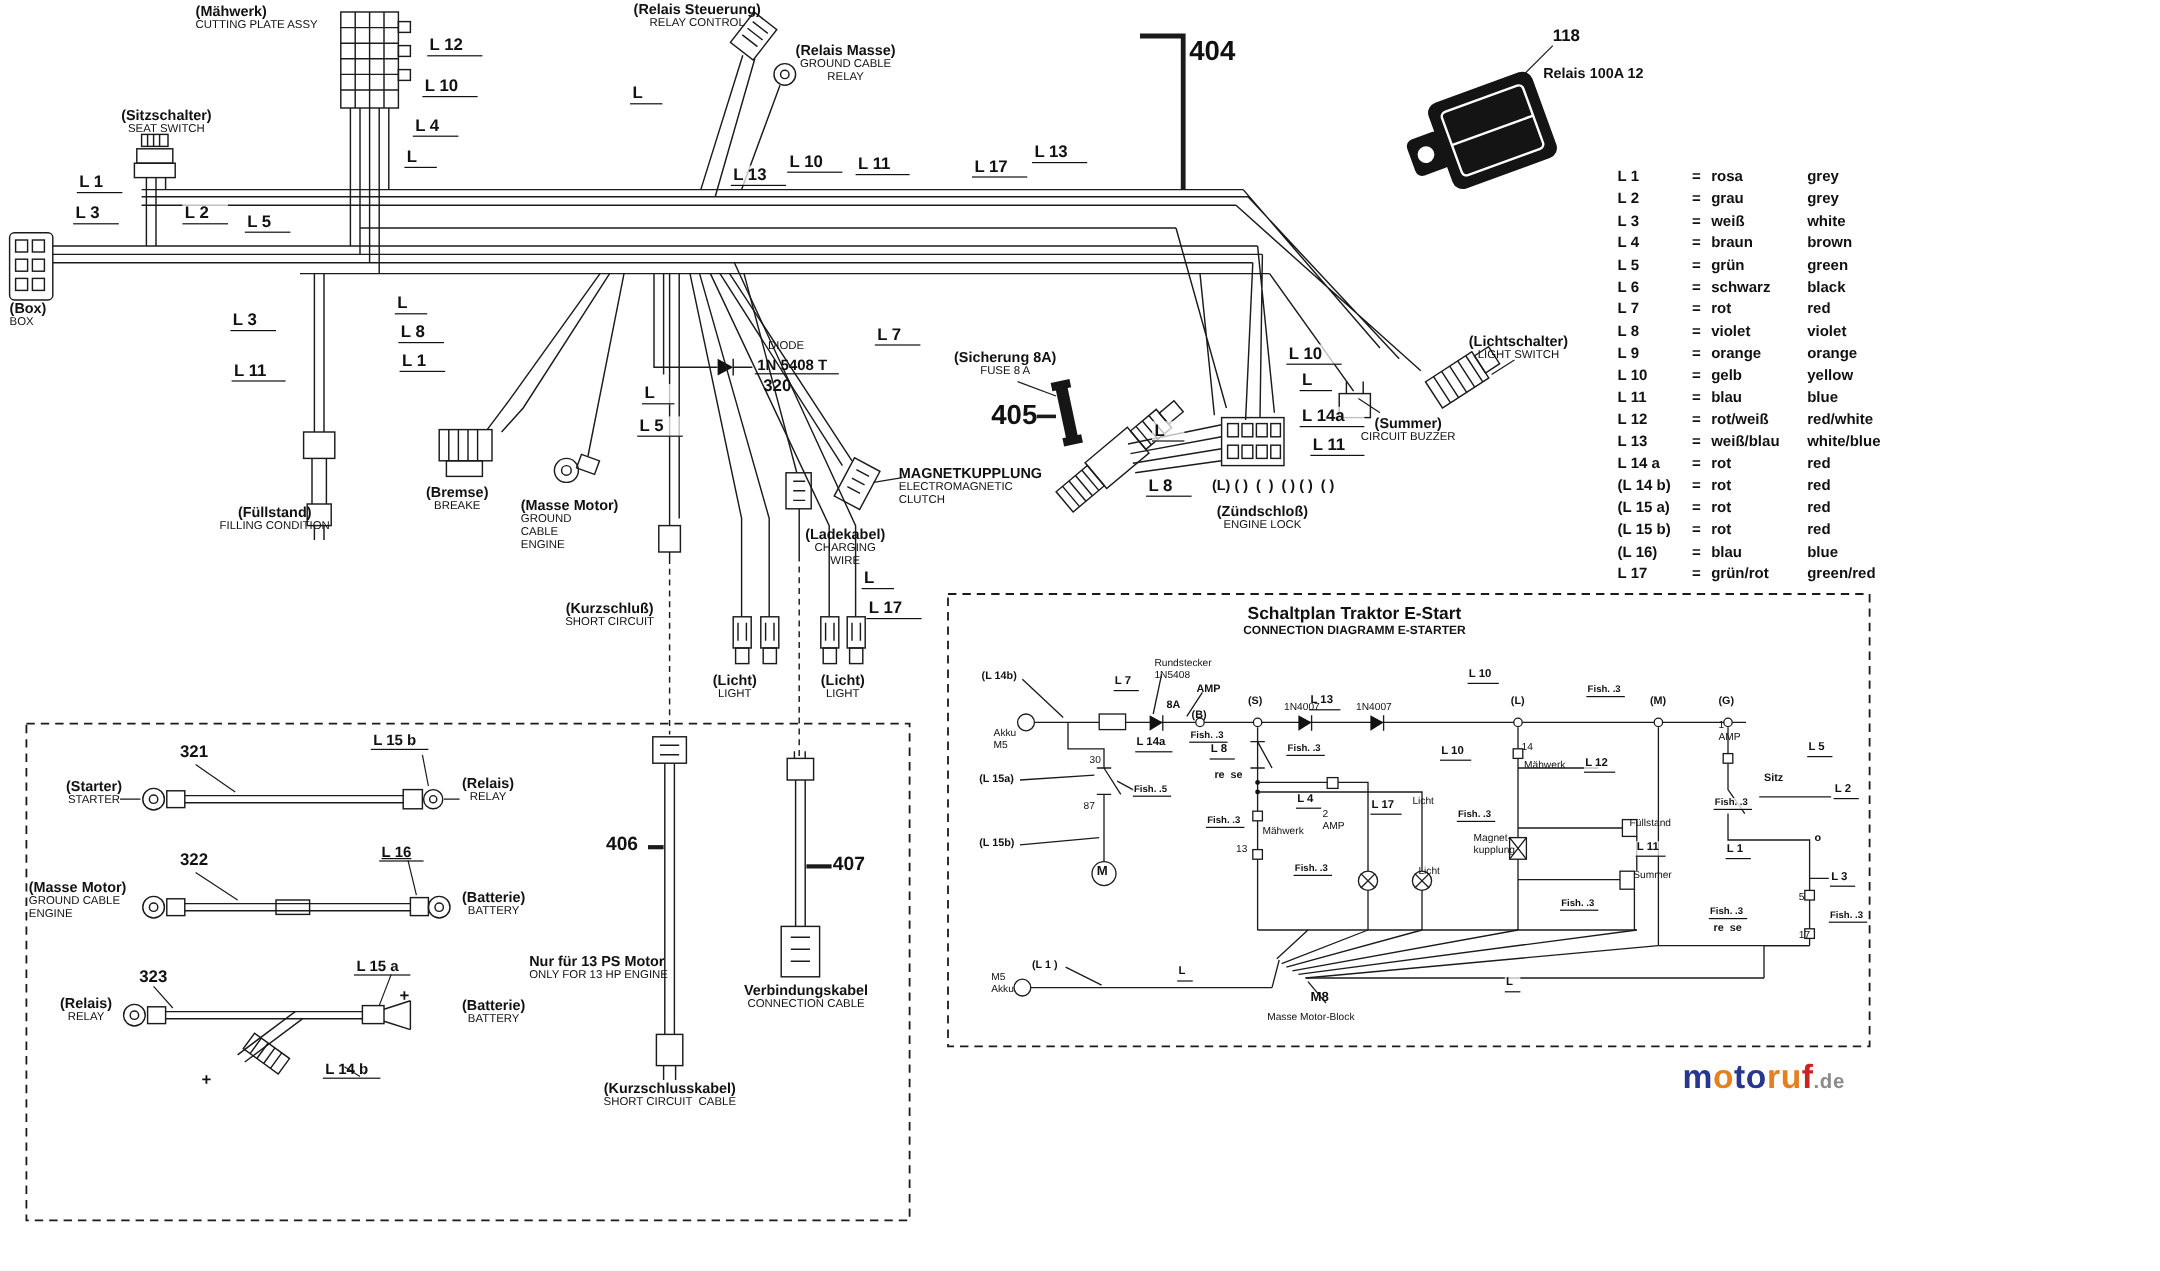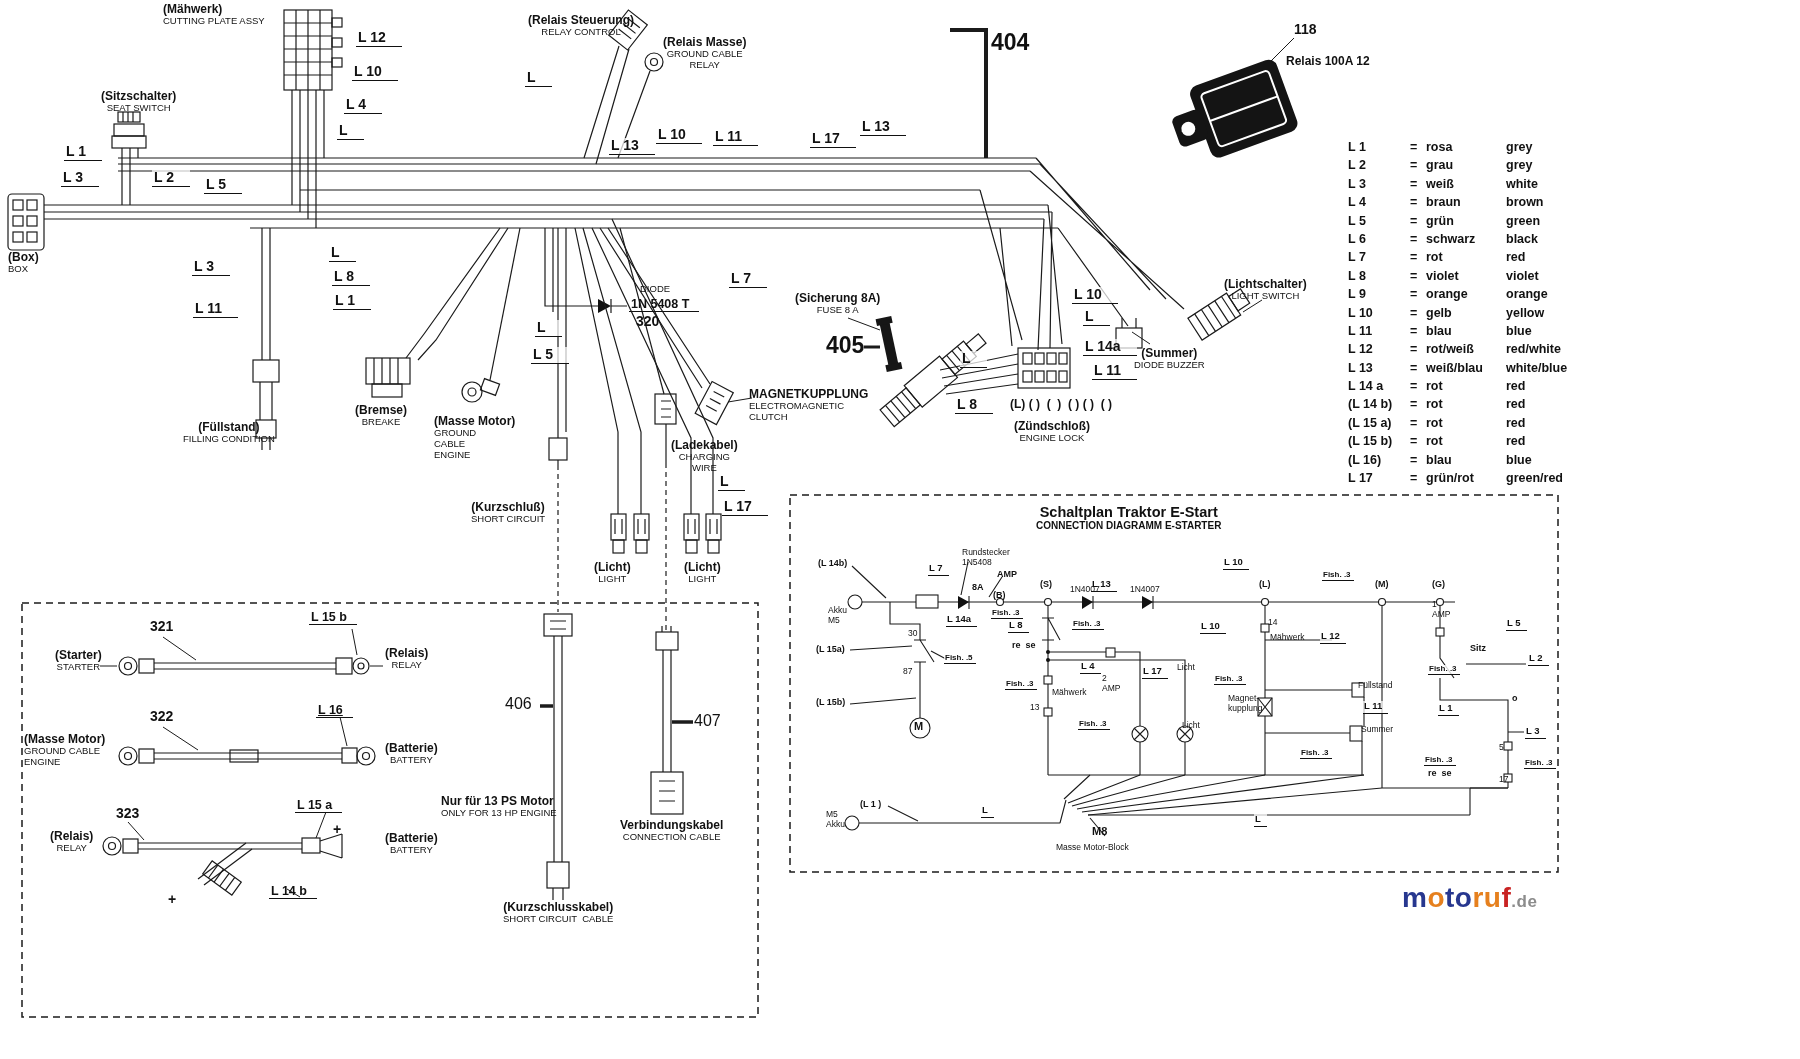--- a/index.html
+++ b/index.html
@@ -12,21 +12,21 @@
   .lb .l { white-space:pre; display:block; }
   .v-de-en { text-align:center; }
   .v-de-en .l0 { font-weight:bold; font-size:12px; }
   .v-de-en .l:not(.l0) { font-size:9.5px; }
   .v-de .l { font-weight:bold; font-size:12px; }
   .v-en .l { font-size:9.5px; }
   .v-wire { font-size:14px; font-weight:bold; border-bottom:1.6px solid #111; padding:0 16px 0 2px; background:rgba(255,255,255,.72); }
   .v-wire-s { font-size:12.5px; font-weight:bold; border-bottom:1.4px solid #111; padding:0 10px 0 2px; }
   .v-wire-x { font-size:9.5px; font-weight:bold; border-bottom:1px solid #111; padding:0 6px 1px 1px; background:rgba(255,255,255,.72); }
   .v-big .l { font-weight:bold; font-size:23px; }
-  .v-num .l { font-weight:normal; font-size:16px; }
+  .v-num .l { font-weight:bold; font-size:16px; }
   .v-part .l { font-weight:bold; font-size:14px; }
   .v-tiny .l { font-size:8.5px; }
   .v-tiny-b .l { font-weight:bold; font-size:9px; }
   .v-sm-b .l { font-weight:bold; font-size:11px; }
   .v-fish { font-size:8px; font-weight:bold; border-bottom:1px solid #111; padding:0 3px 0 1px; background:rgba(255,255,255,.8); }
   .v-title { text-align:center; }
   .v-title .l0 { font-weight:bold; font-size:14.5px; }
   .v-title .l1 { font-weight:bold; font-size:10px; }
   .al-l { text-align:left; }
   #legend { position:absolute; left:1348px; top:140px; }
@@ -539,21 +539,21 @@
       <div class="lb v-de-en" style="left: 355px; top: 404px;">
         <div class="l l0">(Bremse)</div>
         <div class="l l1">BREAKE</div>
       </div>
       <div class="lb v-de-en al-l" style="left: 434px; top: 415px;">
         <div class="l l0">(Masse Motor)</div>
         <div class="l l1">GROUND</div>
         <div class="l l2">CABLE</div>
         <div class="l l3">ENGINE</div>
       </div>
-      <div class="lb v-de-en" style="left: 528px; top: 14px;">
+      <div class="lb v-de-en" style="left: 528px; top: 2px;">
         <div class="l l0">(Relais Steuerung)</div>
         <div class="l l1">RELAY CONTROL</div>
       </div>
       <div class="lb v-wire" style="left: 525px; top: 70px;">
         <div class="l l0">L</div>
       </div>
       <div class="lb v-de-en" style="left: 663px; top: 36px;">
         <div class="l l0">(Relais Masse)</div>
         <div class="l l1">GROUND CABLE</div>
         <div class="l l2">RELAY</div>
@@ -623,21 +623,21 @@
       </div>
       <div class="lb v-de" style="left: 1010px; top: 398px;">
         <div class="l l0">(L) ( )  (  )  ( ) ( )  ( )</div>
       </div>
       <div class="lb v-de-en" style="left: 1014px; top: 420px;">
         <div class="l l0">(Zündschloß)</div>
         <div class="l l1">ENGINE LOCK</div>
       </div>
       <div class="lb v-de-en" style="left: 1134px; top: 347px;">
         <div class="l l0">(Summer)</div>
-        <div class="l l1">DIODE BUZZER</div>
+        <div class="l l1">CIRCUIT BUZZER</div>
       </div>
       <div class="lb v-de-en" style="left: 1224px; top: 278px;">
         <div class="l l0">(Lichtschalter)</div>
         <div class="l l1">LIGHT SWITCH</div>
       </div>
       <div class="lb v-big" style="left: 991px; top: 30px;">
         <div class="l l0">404</div>
       </div>
       <div class="lb v-part" style="left: 1294px; top: 22px;">
         <div class="l l0">118</div>

